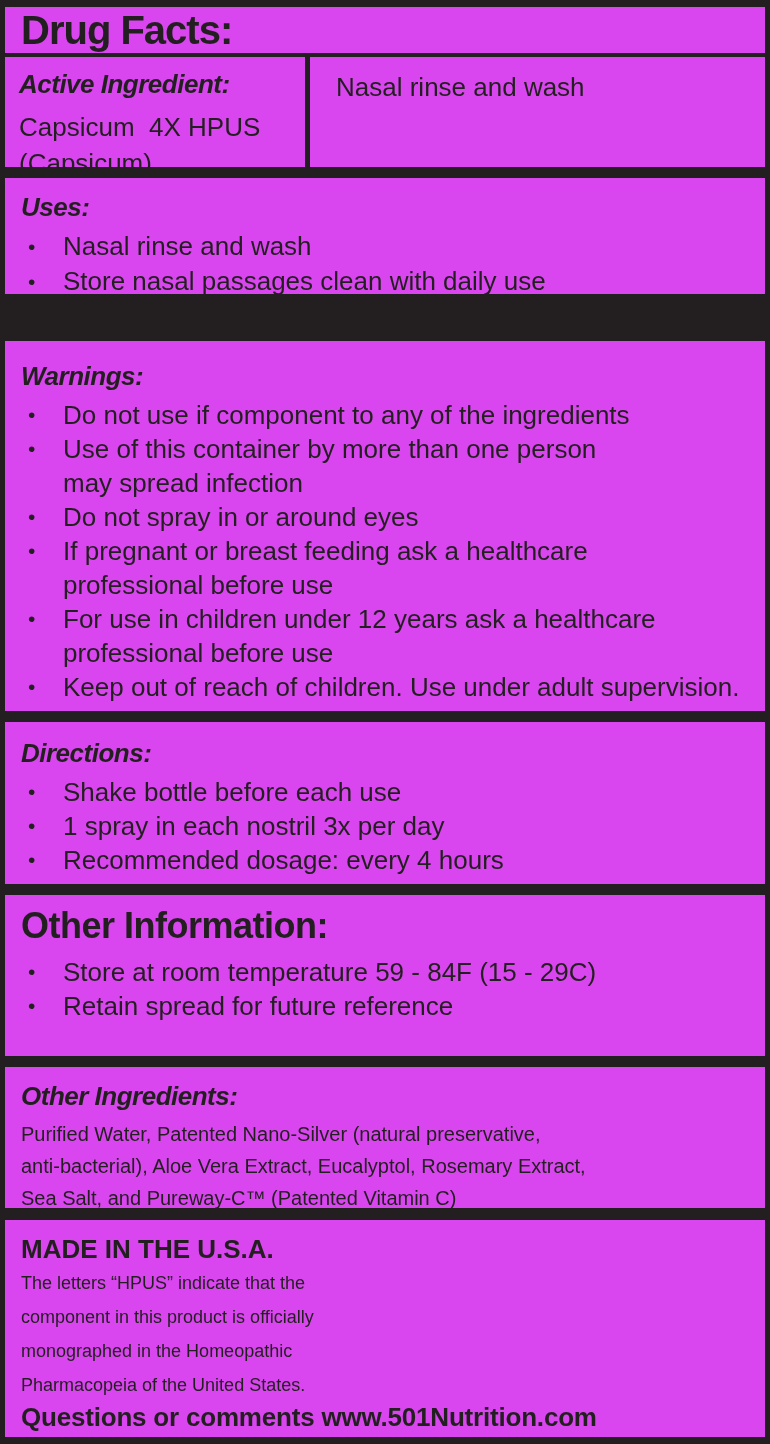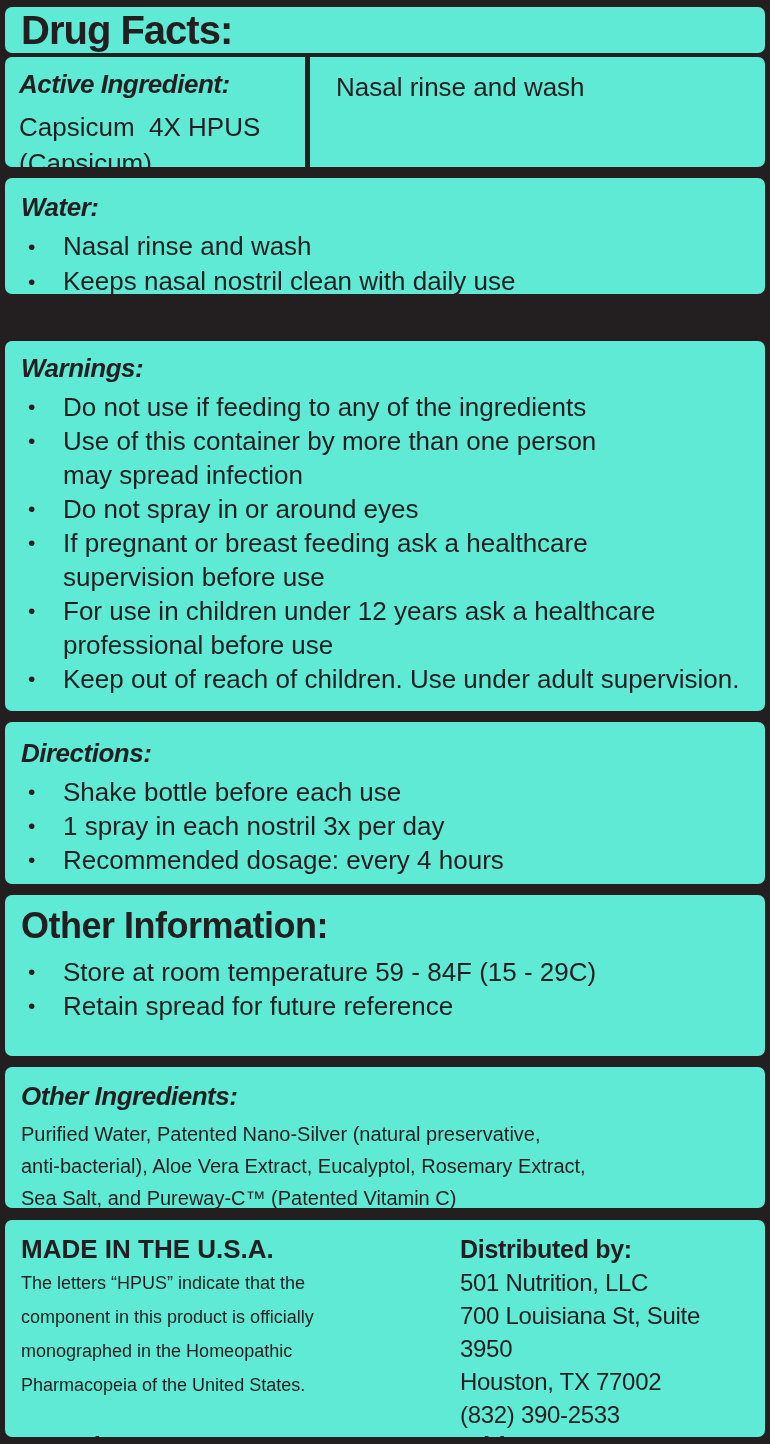--- a/index.html
+++ b/index.html
@@ -11,24 +11,23 @@
   }
   .label {
     width: 770px;
     height: 1444px;
     background: #231f20;
     padding: 7px 5px;
     display: flex;
     flex-direction: column;
   }
   .box {
-    background: #5eead4;
+    background: #d946ef;
     width: 100%;
     overflow: hidden;
-    border-radius: 7px;
   }
   .m-thin  { margin-bottom: 4px; }
   .m-thick { margin-bottom: 11px; }
   .m-thick2{ margin-bottom: 12px; }
 
   
   .header-box {
     height: 48px;
     display: flex;
     align-items: center;
@@ -60,21 +59,21 @@
   }
   .body-text {
     font-size: 26px;
     line-height: 36px;
     white-space: pre-line;
   }
 
   
   .section { padding: 14px 20px 0 16px; }
   .sec-uses       { height: 119px; }
-  .sec-warnings   { height: 383px; padding-top: 12px; margin-top: 36px; }
+  .sec-warnings   { height: 383px; padding-top: 20px; margin-top: 36px; }
   .sec-directions { height: 168px; padding-top: 16px; }
   .sec-otherinfo  { height: 166px; padding-top: 10px; }
   .sec-otheringr  { height: 146px; }
   .section .sec-heading { margin-bottom: 6px; }
 
   .big-heading {
     font-size: 36px;
     font-weight: bold;
     letter-spacing: -0.5px;
     margin-bottom: 8px;
@@ -153,53 +152,53 @@
       <div class="sec-heading">Active Ingredient:</div>
       <div class="body-text">Capsicum&nbsp; 4X HPUS
 (Capsicum)</div>
     </div>
     <div class="col-right">
       <div class="body-text">Nasal rinse and wash</div>
     </div>
   </div>
 
   <div class="box section sec-uses m-thick">
-    <div class="sec-heading">Water:</div>
+    <div class="sec-heading">Uses:</div>
     <ul class="bullet-list lh-lg">
       <li class="bullet-item">
         <span class="bullet">•</span>
         <span class="bullet-text">Nasal rinse and wash</span>
       </li>
       <li class="bullet-item">
         <span class="bullet">•</span>
-        <span class="bullet-text">Keeps nasal nostril clean with daily use</span>
+        <span class="bullet-text">Store nasal passages clean with daily use</span>
       </li>
     </ul>
   </div>
 
   <div class="box section sec-warnings m-thick">
     <div class="sec-heading">Warnings:</div>
     <ul class="bullet-list">
       <li class="bullet-item">
         <span class="bullet">•</span>
-        <span class="bullet-text">Do not use if feeding to any of the ingredients</span>
+        <span class="bullet-text">Do not use if component to any of the ingredients</span>
       </li>
       <li class="bullet-item">
         <span class="bullet">•</span>
         <span class="bullet-text">Use of this container by more than one person
 may spread infection</span>
       </li>
       <li class="bullet-item">
         <span class="bullet">•</span>
         <span class="bullet-text">Do not spray in or around eyes</span>
       </li>
       <li class="bullet-item">
         <span class="bullet">•</span>
         <span class="bullet-text">If pregnant or breast feeding ask a healthcare
-supervision before use</span>
+professional before use</span>
       </li>
       <li class="bullet-item">
         <span class="bullet">•</span>
         <span class="bullet-text">For use in children under 12 years ask a healthcare
 professional before use</span>
       </li>
       <li class="bullet-item">
         <span class="bullet">•</span>
         <span class="bullet-text">Keep out of reach of children. Use under adult supervision.</span>
       </li>
@@ -247,24 +246,17 @@
 
   <div class="box footer-box">
     <div class="footer-cols">
       <div class="footer-left">
         <div class="footer-heading">MADE IN THE U.S.A.</div>
         <div class="footer-text">The letters “HPUS” indicate that the
 component in this product is officially
 monographed in the Homeopathic
 Pharmacopeia of the United States.</div>
       </div>
-      <div class="footer-right">
-        <div class="footer-heading">Distributed by:</div>
-        <div class="dist-line">501 Nutrition, LLC</div>
-        <div class="dist-line">700 Louisiana St, Suite 3950</div>
-        <div class="dist-line">Houston, TX 77002</div>
-        <div class="dist-line">(832) 390-2533</div>
-      </div>
     </div>
     <div class="questions">Questions or comments www.501Nutrition.com</div>
   </div>
 
 </div>
 
 </body></html>

